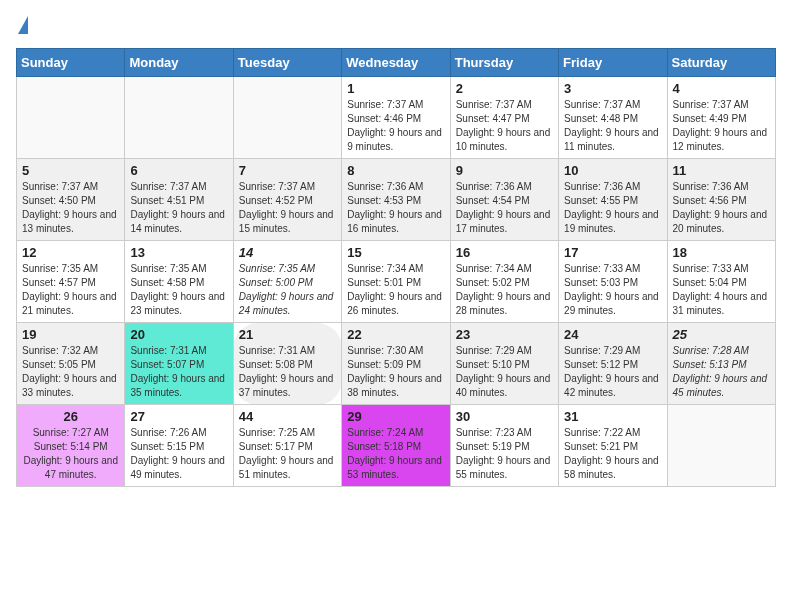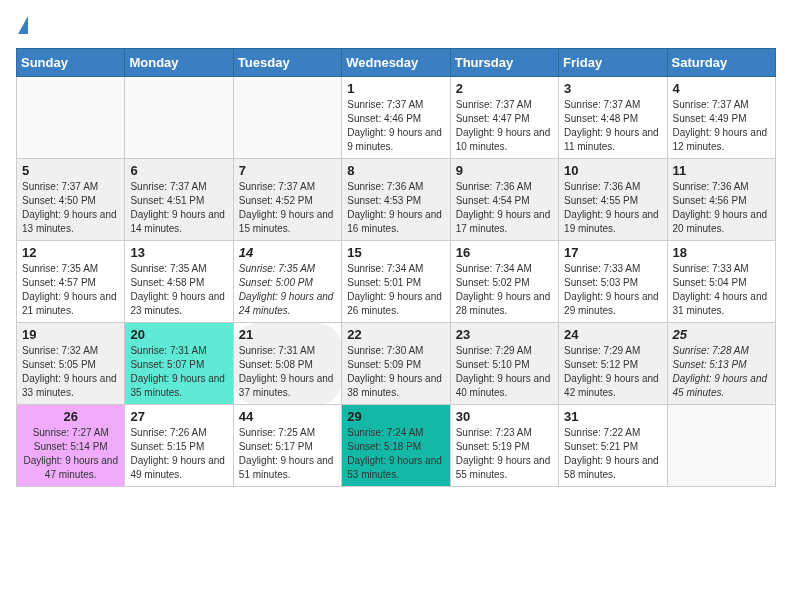--- a/index.html
+++ b/index.html
@@ -360,21 +360,21 @@
         </div>
         </td>
         <td style="background: rgb(255, 255, 255);">
           <span class="day-number">44</span>
         <div class="day-info">
           <span>Sunrise: 7:25 AM</span><br>
           <span>Sunset: 5:17 PM</span><br>
           <span>Daylight: 9 hours and 51 minutes.</span>
         </div>
         </td>
-        <td style="background: #14b8a6; margin-left: 36px;">
+        <td style="background: #d946ef; margin-left: 36px;">
           <span class="day-number">29</span>
         <div class="day-info">
           <span>Sunrise: 7:24 AM</span><br>
           <span>Sunset: 5:18 PM</span><br>
           <span>Daylight: 9 hours and 53 minutes.</span>
         </div>
         </td>
         <td style="background: rgb(255, 255, 255); margin-left: 24px;">
           <span class="day-number">30</span>
         <div class="day-info">

